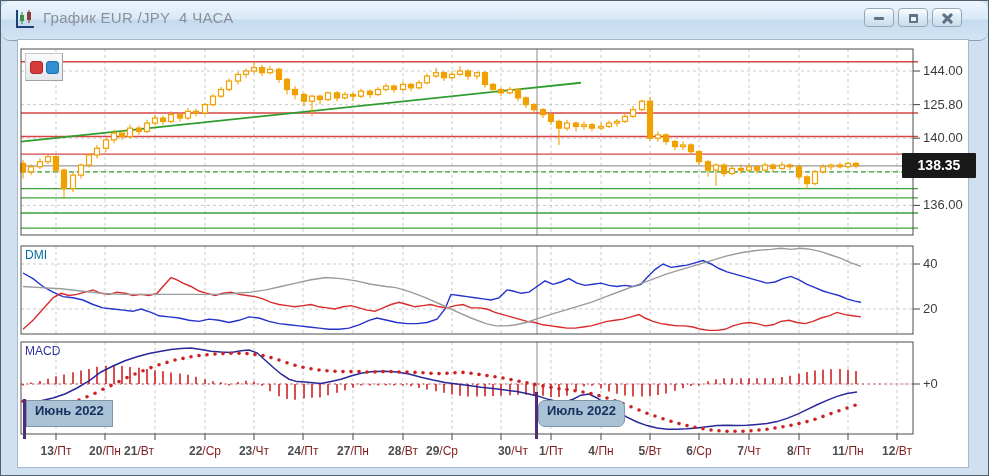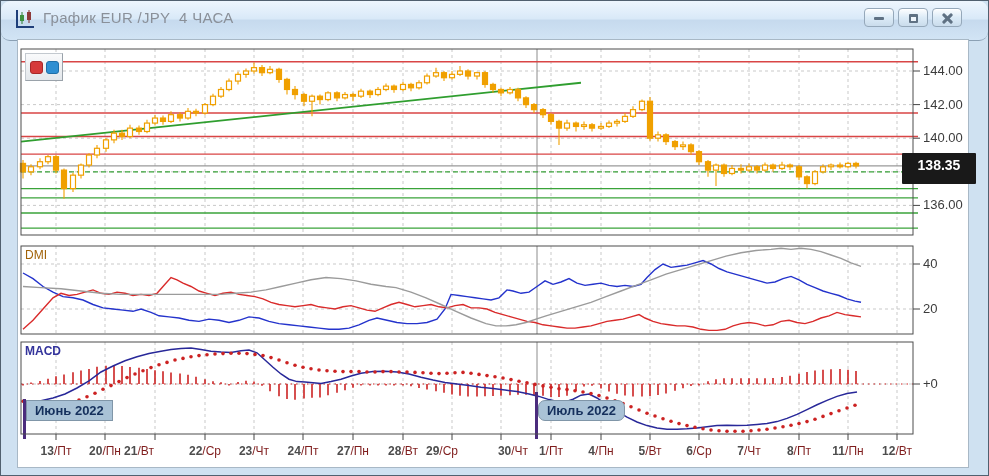--- a/index.html
+++ b/index.html
@@ -41,43 +41,43 @@
   
   .legend{
     position:absolute;left:24px;top:52px;width:38px;height:28px;z-index:3;
     background:linear-gradient(#f9fafb,#e3e7eb);border:1px solid #c3c9cf;
     border-right-color:#9aa2aa;border-bottom-color:#9aa2aa;
     display:flex;align-items:center;justify-content:center;gap:3px;
   }
   .swatch{width:13px;height:13px;border-radius:3px;cursor:pointer;}
   
   .ind-label{position:absolute;z-index:2;font-size:12px;}
-  .dmi-label{left:24px;top:247px;color:#a16207;}
-  .macd-label{left:24px;top:343px;color:#33339b;font-weight:700;}
+  .dmi-label{left:24px;top:247px;color:#0369a1;}
+  .macd-label{left:24px;top:343px;color:#33339b;font-weight:400;}
   
   .axis-label{
     position:absolute;left:922px;width:52px;height:16px;z-index:2;
     font-size:13px;color:#3c3c3c;line-height:16px;
   }
   .hidden-price{z-index:1;}
   .current-box{
-    position:absolute;left:901px;width:74px;height:31px;z-index:3;
+    position:absolute;left:901px;width:74px;height:25px;z-index:3;
     background:#191919;color:#ffffff;font-size:14px;font-weight:bold;
     text-align:center;line-height:25px;border-radius:1px;
   }
   
   .date-label{
     position:absolute;top:443px;transform:translateX(-50%);z-index:2;
     font-size:12px;white-space:nowrap;
   }
   .date-num{color:#4d4d4d;font-weight:bold;}
   .date-day{color:#7f1d1d;}
   
   .month-box{
-    position:absolute;top:399px;height:21px;z-index:3;padding:0 8px;
+    position:absolute;top:399px;height:27px;z-index:3;padding:0 8px;
     background:#a9c2d6;border:1px solid #8096a8;color:#15305c;
     font-size:13px;font-weight:bold;line-height:19px;white-space:nowrap;
   }
 </style>
 </head>
 <body>
 
 <div class="window">
 
   <div class="titlebar">
@@ -636,21 +636,21 @@
   <div class="legend" id="legend">
       <div class="swatch" style="background: rgb(214, 58, 58); border: 1px solid rgb(168, 40, 40);"></div>
       <div class="swatch" style="background: rgb(47, 143, 210); border: 1px solid rgb(31, 111, 168);"></div>
     </div>
 
   <div class="ind-label dmi-label">DMI</div>
   <div class="ind-label macd-label">MACD</div>
 
   <div id="price-labels">
       <div class="axis-label" style="top: 62px;">144.00</div>
-      <div class="axis-label" style="top: 95.6px;">142.00</div>
+      <div class="axis-label" style="top: 95.6px;">125.80</div>
       <div class="axis-label" style="top: 129.2px;">140.00</div>
       <div class="axis-label" style="top: 196.4px;">136.00</div>
       <div class="axis-label hidden-price" style="top: 162.8px;">138.00</div>
     </div>
   <div class="current-box" id="current-box" style="top: 152.42px;">138.35</div>
 
   <div id="indicator-axis-labels">
       <div class="axis-label" style="top: 255px;">40</div>
       <div class="axis-label" style="top: 300px;">20</div>
       <div class="axis-label" style="top: 375px;">+0</div>

